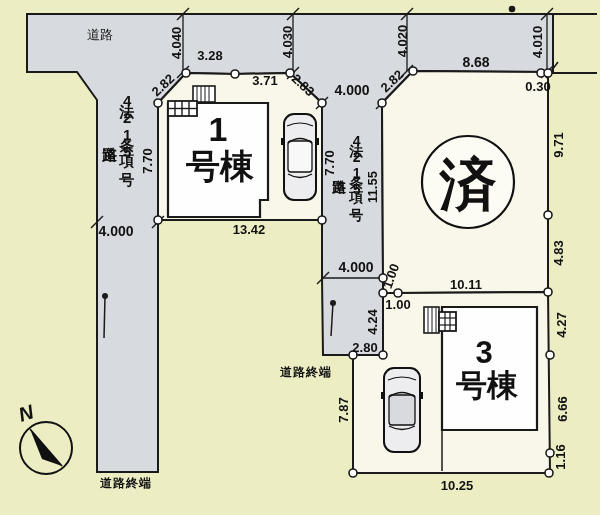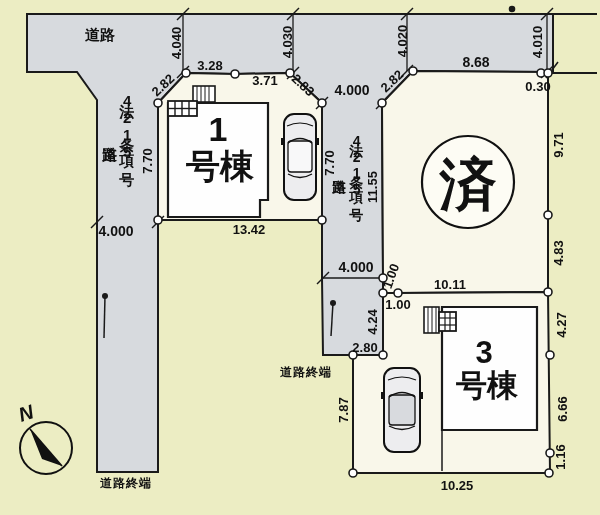--- a/index.html
+++ b/index.html
@@ -1,21 +1,21 @@
 <!DOCTYPE html>
 <html><head>
 <meta charset="utf-8">
 <style>
   html,body{margin:0;padding:0;background:#ecedc3;}
   #plan{position:relative;width:600px;height:515px;overflow:hidden;
         font-family:"Liberation Sans","DejaVu Sans",sans-serif;color:#111;}
   #plan svg{position:absolute;left:0;top:0;}
   .lbl{position:absolute;font-size:13px;font-weight:600;white-space:nowrap;
        transform:translate(-50%,-50%);line-height:1;color:#111;}
-  .f14{font-size:14px;} .f15{font-size:15px;font-weight:bold;}
+  .f14{font-size:14px;} .f15{font-size:13px;font-weight:normal;}
   .f16{font-size:12px;font-weight:bold;letter-spacing:1px;}
   .b34{font-size:34px;font-weight:bold;} .b31{font-size:31px;font-weight:bold;}
   .b57{font-size:57px;font-weight:bold;}
   .r90{transform:translate(-50%,-50%) rotate(-90deg);}
   .rn45{transform:translate(-50%,-50%) rotate(-43deg);}
   .rp45{transform:translate(-50%,-50%) rotate(43deg);}
   .rn70{transform:translate(-50%,-50%) rotate(-70deg);}
   .rn18{transform:translate(-50%,-50%) rotate(-18deg);font-style:italic;}
   .vlbl{position:absolute;writing-mode:vertical-rl;text-orientation:upright;
         font-weight:bold;line-height:1.05;white-space:nowrap;color:#111;}
@@ -174,42 +174,42 @@
 
 <div class="lbl b34" style="left:218px;top:129px">1</div>
 <div class="lbl b34" style="left:220px;top:166px">号棟</div>
 <div class="lbl b31" style="left:484px;top:352px">3</div>
 <div class="lbl b31" style="left:487px;top:385px">号棟</div>
 <div class="lbl b57" style="left:468px;top:184px">済</div>
 
 <div class="lbl rn18" style="left:26px;top:413px;font-size:20px;font-weight:bold">N</div>
 
 <div class="lbl r90" style="left:176px;top:43px">4.040</div>
-<div class="lbl" style="left:210px;top:65px">3.28</div>
+<div class="lbl" style="left:210px;top:55px">3.28</div>
 <div class="lbl" style="left:265px;top:80px">3.71</div>
 <div class="lbl r90" style="left:287px;top:42px">4.030</div>
 <div class="lbl rp45" style="left:303px;top:85px">2.83</div>
 <div class="lbl f14" style="left:352px;top:90px">4.000</div>
 <div class="lbl rn45" style="left:392px;top:81px">2.82</div>
 <div class="lbl r90" style="left:402px;top:41px">4.020</div>
 <div class="lbl f14" style="left:476px;top:62px">8.68</div>
 <div class="lbl r90" style="left:537px;top:42px">4.010</div>
 <div class="lbl" style="left:538px;top:86px">0.30</div>
 <div class="lbl rn45" style="left:163px;top:85px">2.82</div>
 <div class="lbl r90" style="left:147px;top:161px">7.70</div>
 <div class="lbl r90" style="left:329px;top:163px">7.70</div>
 <div class="lbl r90" style="left:372px;top:187px">11.55</div>
 <div class="lbl r90" style="left:558px;top:145px">9.71</div>
 <div class="lbl f14" style="left:116px;top:231px">4.000</div>
 <div class="lbl" style="left:249px;top:229px">13.42</div>
 <div class="lbl r90" style="left:558px;top:253px">4.83</div>
 <div class="lbl f14" style="left:356px;top:267px">4.000</div>
 <div class="lbl rn70" style="left:391px;top:276px">1.00</div>
 <div class="lbl" style="left:398px;top:304px">1.00</div>
-<div class="lbl" style="left:450px;top:284px">10.11</div>
+<div class="lbl" style="left:466px;top:284px">10.11</div>
 <div class="lbl r90" style="left:372px;top:322px">4.24</div>
 <div class="lbl" style="left:365px;top:347px">2.80</div>
 <div class="lbl r90" style="left:561px;top:325px">4.27</div>
 <div class="lbl r90" style="left:562px;top:409px">6.66</div>
 <div class="lbl r90" style="left:560px;top:457px">1.16</div>
 <div class="lbl" style="left:457px;top:485px">10.25</div>
 <div class="lbl r90" style="left:343px;top:410px">7.87</div>
 
 </div>
 

